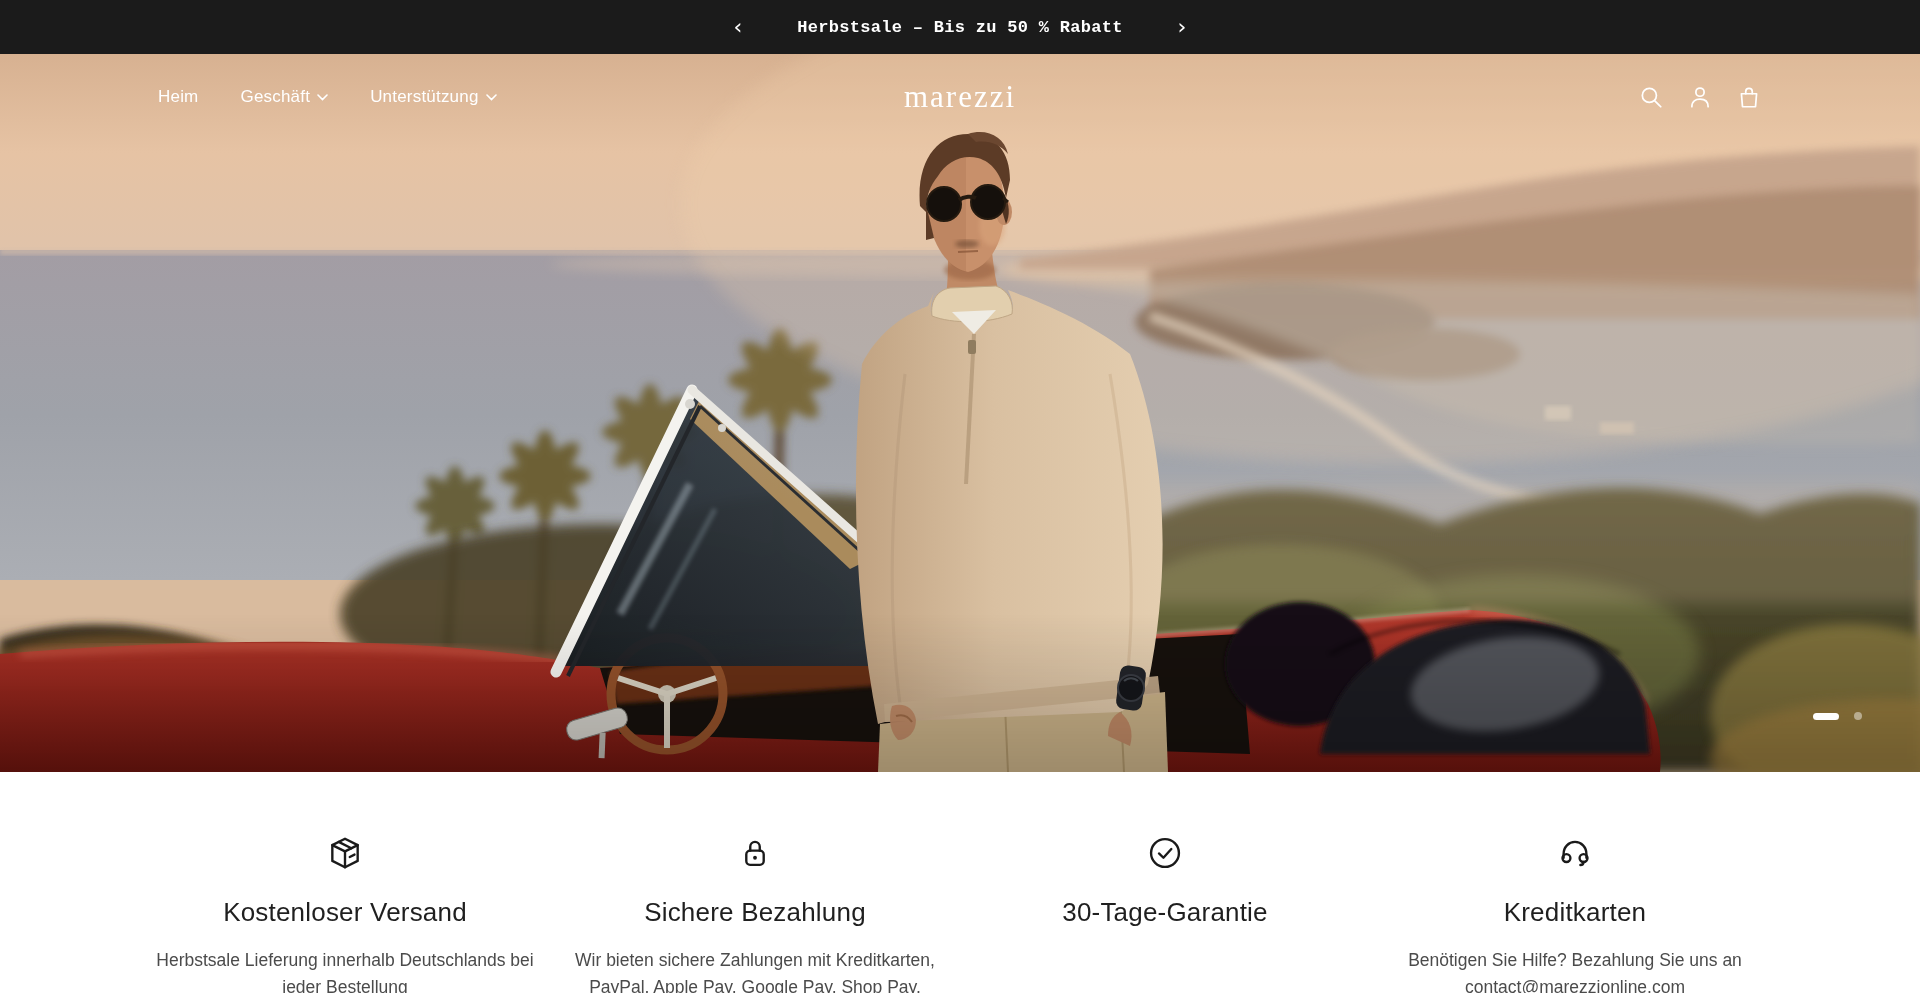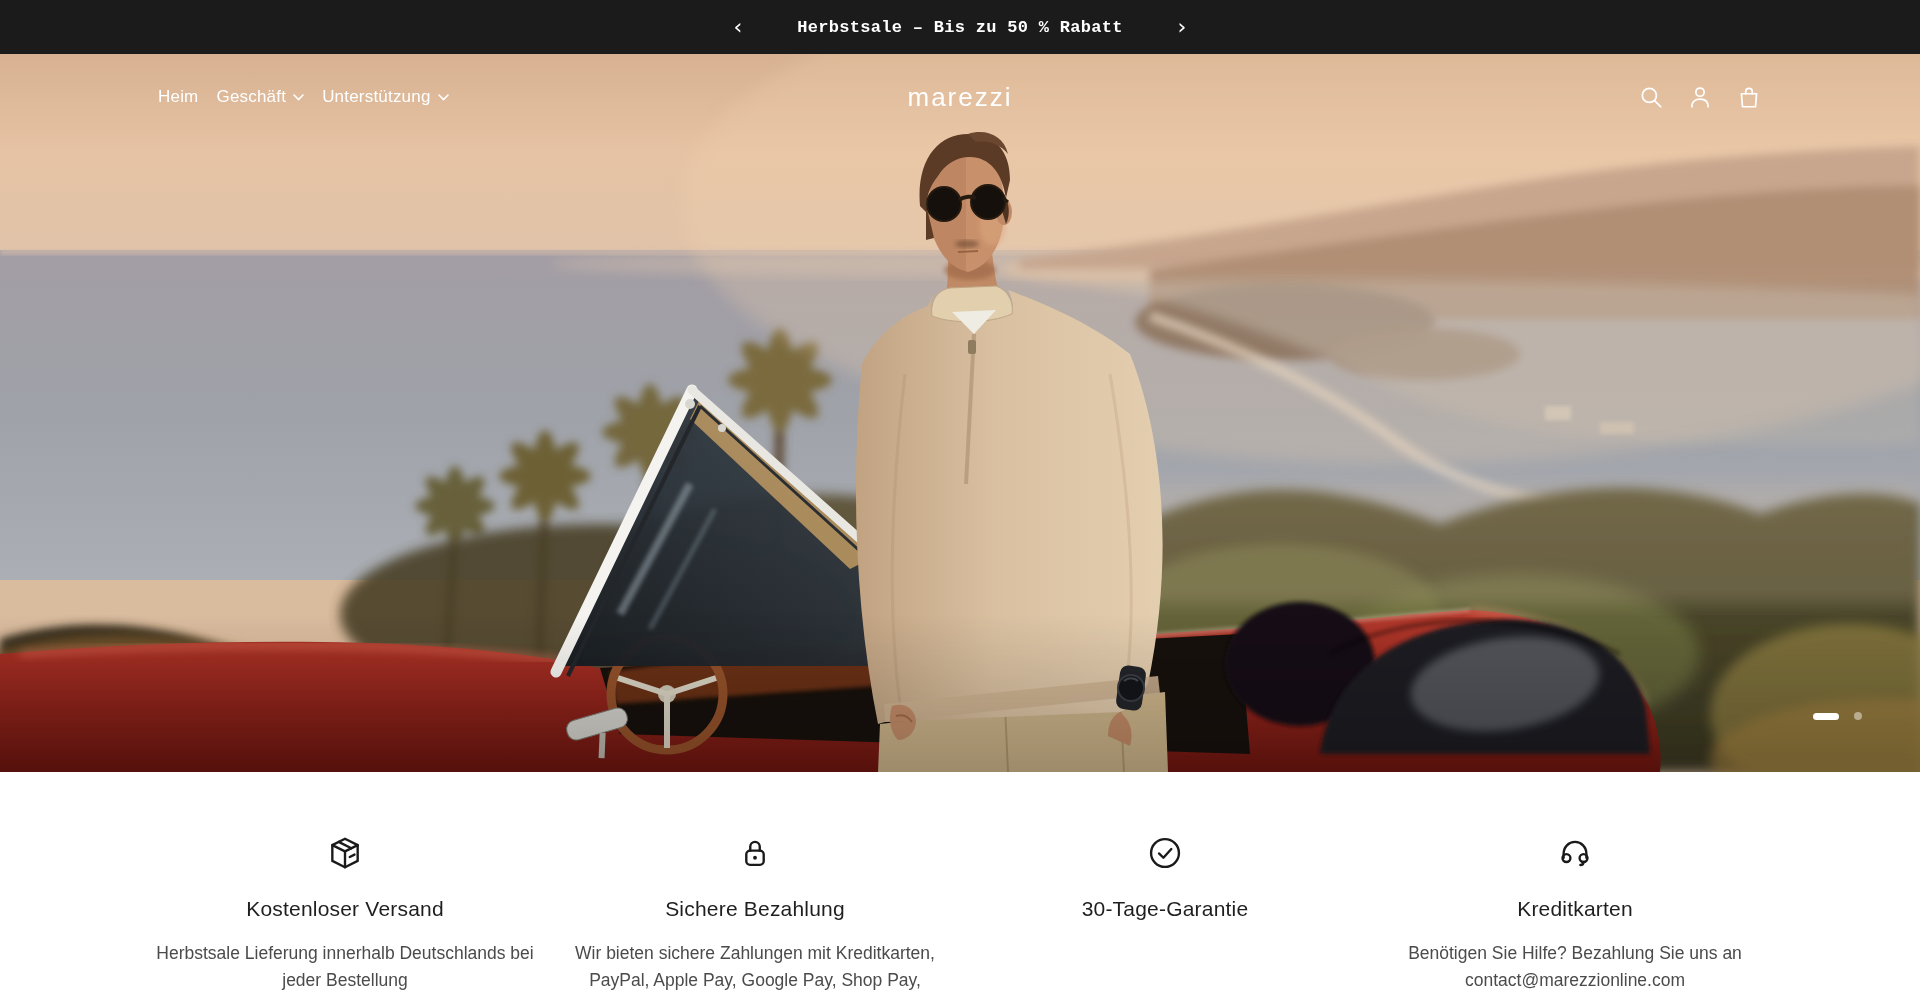--- a/index.html
+++ b/index.html
@@ -20,45 +20,45 @@
   .announce-btn.next { left:1162px; }
 
   
   .hero { position:relative; height:718px; overflow:hidden; background:#d9bb9e; }
   .hero svg.scene { position:absolute; inset:0; display:block; }
 
   .hero-header {
     position:absolute; top:0; left:0; right:0; height:86px;
     display:flex; align-items:center; padding:0 158px; z-index:5;
   }
-  .nav { display:flex; align-items:center; gap:18px; }
+  .nav { display:flex; align-items:center; gap:42px; }
   .nav-item { display:flex; align-items:center; gap:7px; color:#fff; font-size:17px;
     font-weight:500; letter-spacing:.2px; cursor:pointer; }
   .nav-item svg { display:block; }
   .logo {
     position:absolute; left:50%; top:50%; transform:translate(-50%,-50%);
-    color:#fff; font-family:Liberation Sans, sans-serif; font-size:26px; font-weight:400;
+    color:#fff; font-family:Liberation Serif, serif; font-size:31px; font-weight:400;
     letter-spacing:2px; cursor:pointer;
   }
   .actions { margin-left:auto; display:flex; align-items:center; gap:23px; }
   .action-btn { background:transparent; border:0; cursor:pointer; width:26px; height:26px; padding:0; }
   .action-btn svg { display:block; }
 
   .dots { position:absolute; right:58px; bottom:52px; display:flex; align-items:center; gap:15px; z-index:6; }
   .dot-active { width:26px; height:7px; border-radius:4px; background:#ffffff; cursor:pointer; }
   .dot { width:8px; height:8px; border-radius:50%; background:rgba(255,255,255,.45); cursor:pointer; }
 
   
   .features {
     background:#fff; padding-top:62px;
     display:grid; grid-template-columns:repeat(4,410px); justify-content:center;
   }
   .feature { text-align:center; display:flex; flex-direction:column; align-items:center; }
   .feature .f-icon { height:38px; display:flex; align-items:center; justify-content:center; }
-  .feature h3 { margin-top:25px; font-size:21px; font-weight:400; color:#1f1f1f; letter-spacing:.2px; }
+  .feature h3 { margin-top:25px; font-size:26px; font-weight:400; color:#1f1f1f; letter-spacing:.2px; }
   .feature p { margin-top:19px; font-size:17.5px; line-height:27px; color:#4b4b4b; font-weight:400; }
   .feature:nth-child(1) p { max-width:392px; }
   .feature:nth-child(2) p { max-width:378px; }
   .feature:nth-child(3) p { max-width:400px; }
   .feature:nth-child(4) p { max-width:340px; }
 </style>
 </head>
 <body>
 
 <div class="announce">

